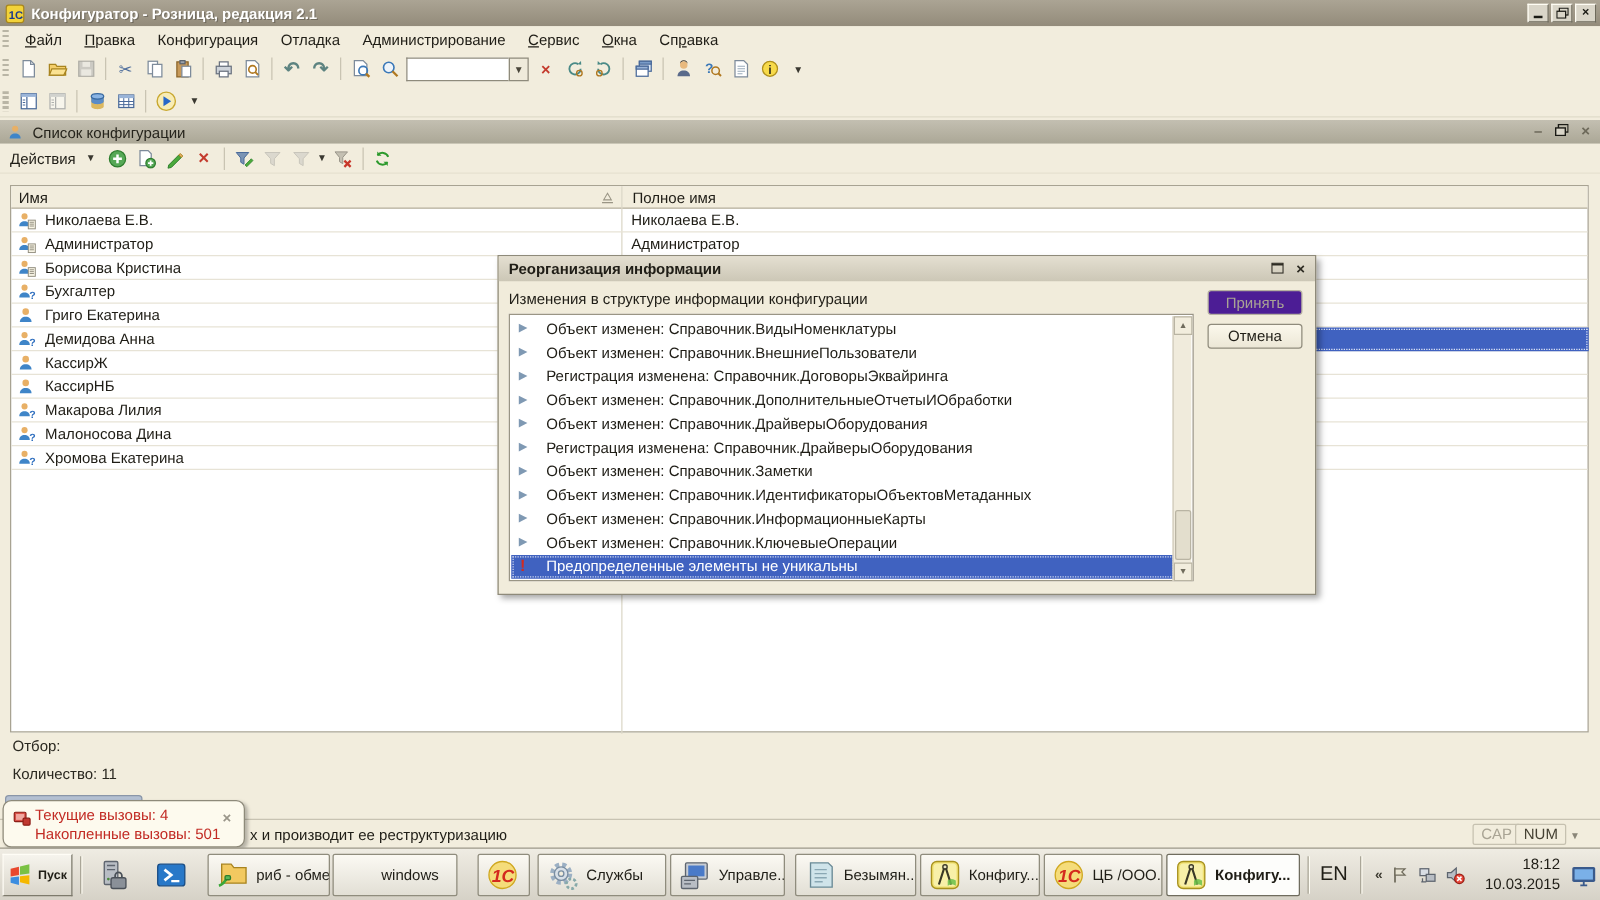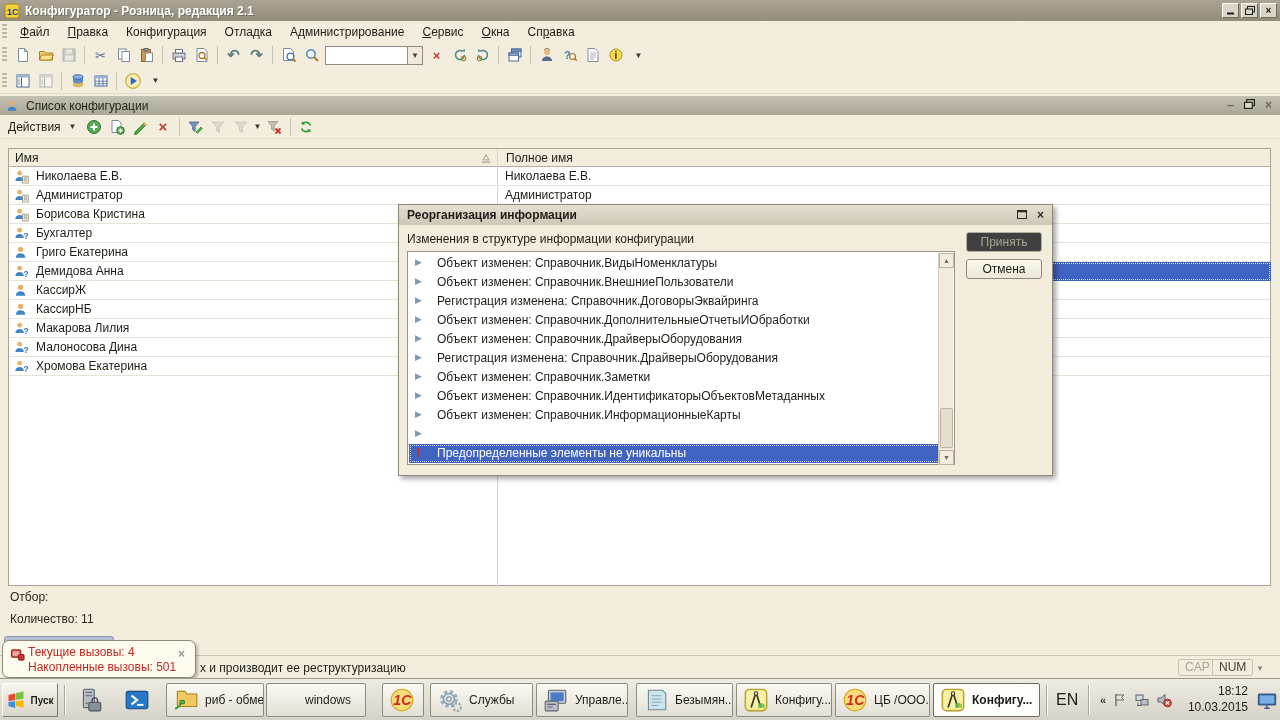--- a/index.html
+++ b/index.html
@@ -69,21 +69,21 @@
 
   
   .dialog { left:398px; top:204px; width:655px; height:272px; background:#f1ecdb;
     border:1px solid #8e8a7a; box-shadow:3px 3px 5px rgba(0,0,0,.35); z-index:50; }
   .dtitle { position:absolute; left:0; top:0; width:100%; height:20px;
     background:linear-gradient(#e4dfd1,#ccc7b6); display:flex; align-items:center; padding:0 8px; font-weight:bold; }
   .dbtns { position:absolute; right:8px; top:3px; display:flex; gap:10px; align-items:center; color:#2e2c24; }
   .dsub { position:absolute; left:8px; top:27px; }
   .dbtn { position:absolute; left:567px; width:76px; height:20px; background:linear-gradient(#fbf8ec,#ece7d6);
     border:1px solid #8f8b7c; border-radius:3px; text-align:center; line-height:18px; }
-  .dbtn.off { color:#a9a494; border-color:#b5b0a0; background:#404040; }
+  .dbtn.off { color:#a9a494; border-color:#b5b0a0; background:#4c1d95; }
   .dlist { position:absolute; left:8px; top:46px; width:548px; height:214px; background:#fff; border:1px solid #9a9585; }
   .ditem { position:absolute; left:1px; width:531px; height:19px; }
   .ditem .dic { position:absolute; left:6px; top:4px; font-size:9px; color:#7f99b3; line-height:1; }
   .ditem .excl { position:absolute; left:7px; top:2px; font-size:13px; color:#d22b20; font-weight:bold; line-height:1; }
   .ditem .dtxt { position:absolute; left:28px; top:2px; }
   .ditem.sel { background:#4062c0; outline:1px dotted #cdd8f0; outline-offset:-2px; }
   .ditem.sel .dtxt { color:#fff; }
   .dscroll { position:absolute; right:1px; top:1px; width:15px; height:212px; background:#f0ebdc; border-left:1px solid #cfcaba; }
   .sarrow { position:absolute; left:0; width:15px; height:15px; background:#f2eddd; border:1px solid #b9b4a3;
     display:flex; align-items:center; justify-content:center; font-size:7px; color:#6f6b5c; }
@@ -757,20 +757,21 @@
           <div class="ditem" style="top: 135px;">
             <span class="dic">▶</span>
             <span class="dtxt">Объект изменен: Справочник.ИдентификаторыОбъектовМетаданных</span>
           </div>
           <div class="ditem" style="top: 154px;">
             <span class="dic">▶</span>
             <span class="dtxt">Объект изменен: Справочник.ИнформационныеКарты</span>
           </div>
           <div class="ditem" style="top: 173px;">
             <span class="dic">▶</span>
+            <span class="dtxt">Объект изменен: Справочник.КлючевыеОперации</span>
           </div>
           <div class="ditem sel" style="top: 192px;">
             <span class="excl">!</span>
             <span class="dtxt">Предопределенные элементы не уникальны</span>
           </div>
         </div>
       <div class="dscroll">
         <div class="sarrow" style="top:0">▲</div>
         <div class="sthumb" style="top:155px; height:40px"></div>
         <div class="sarrow" style="bottom:0">▼</div>

